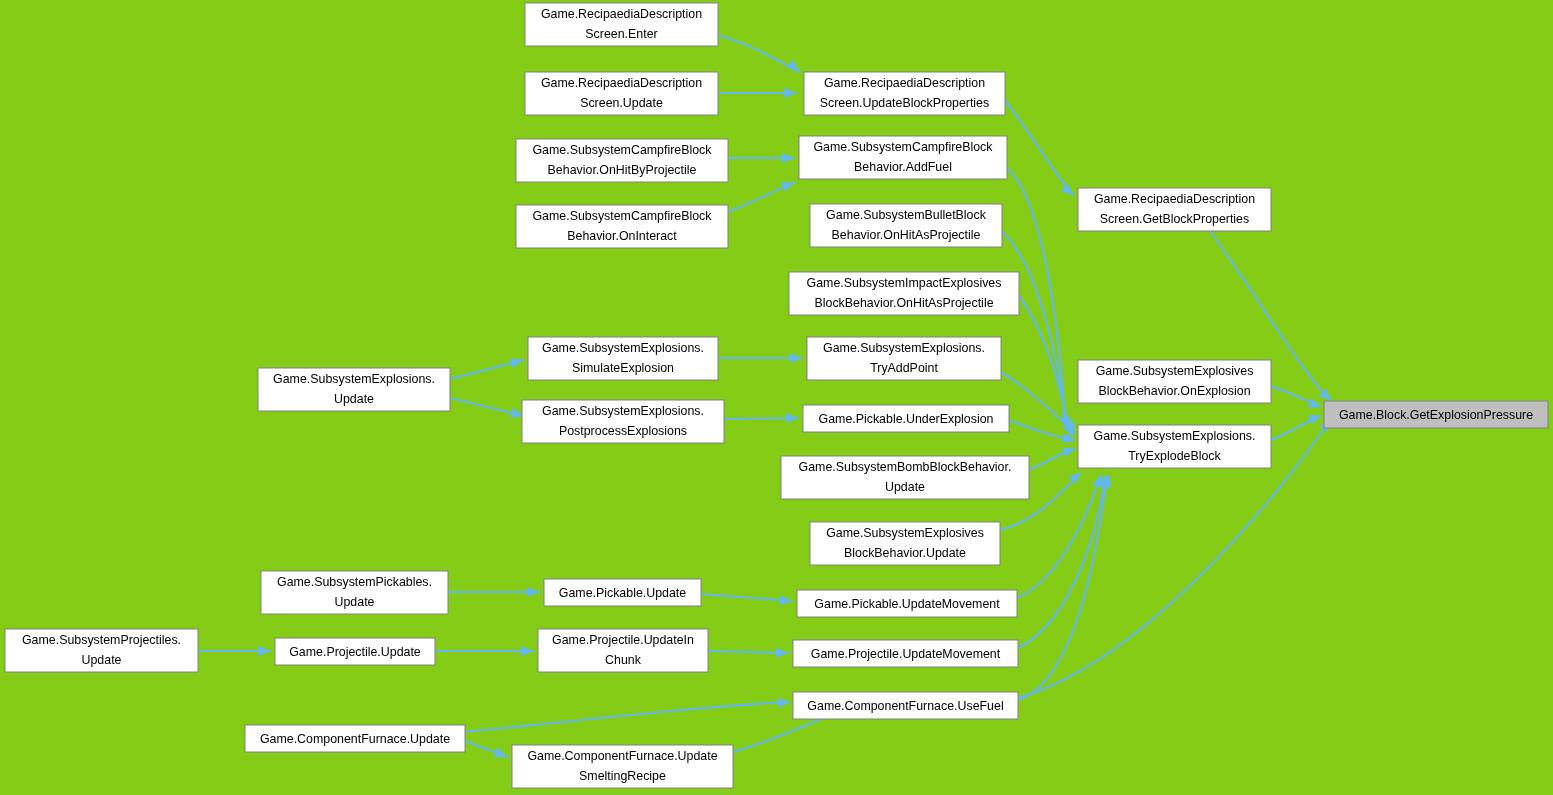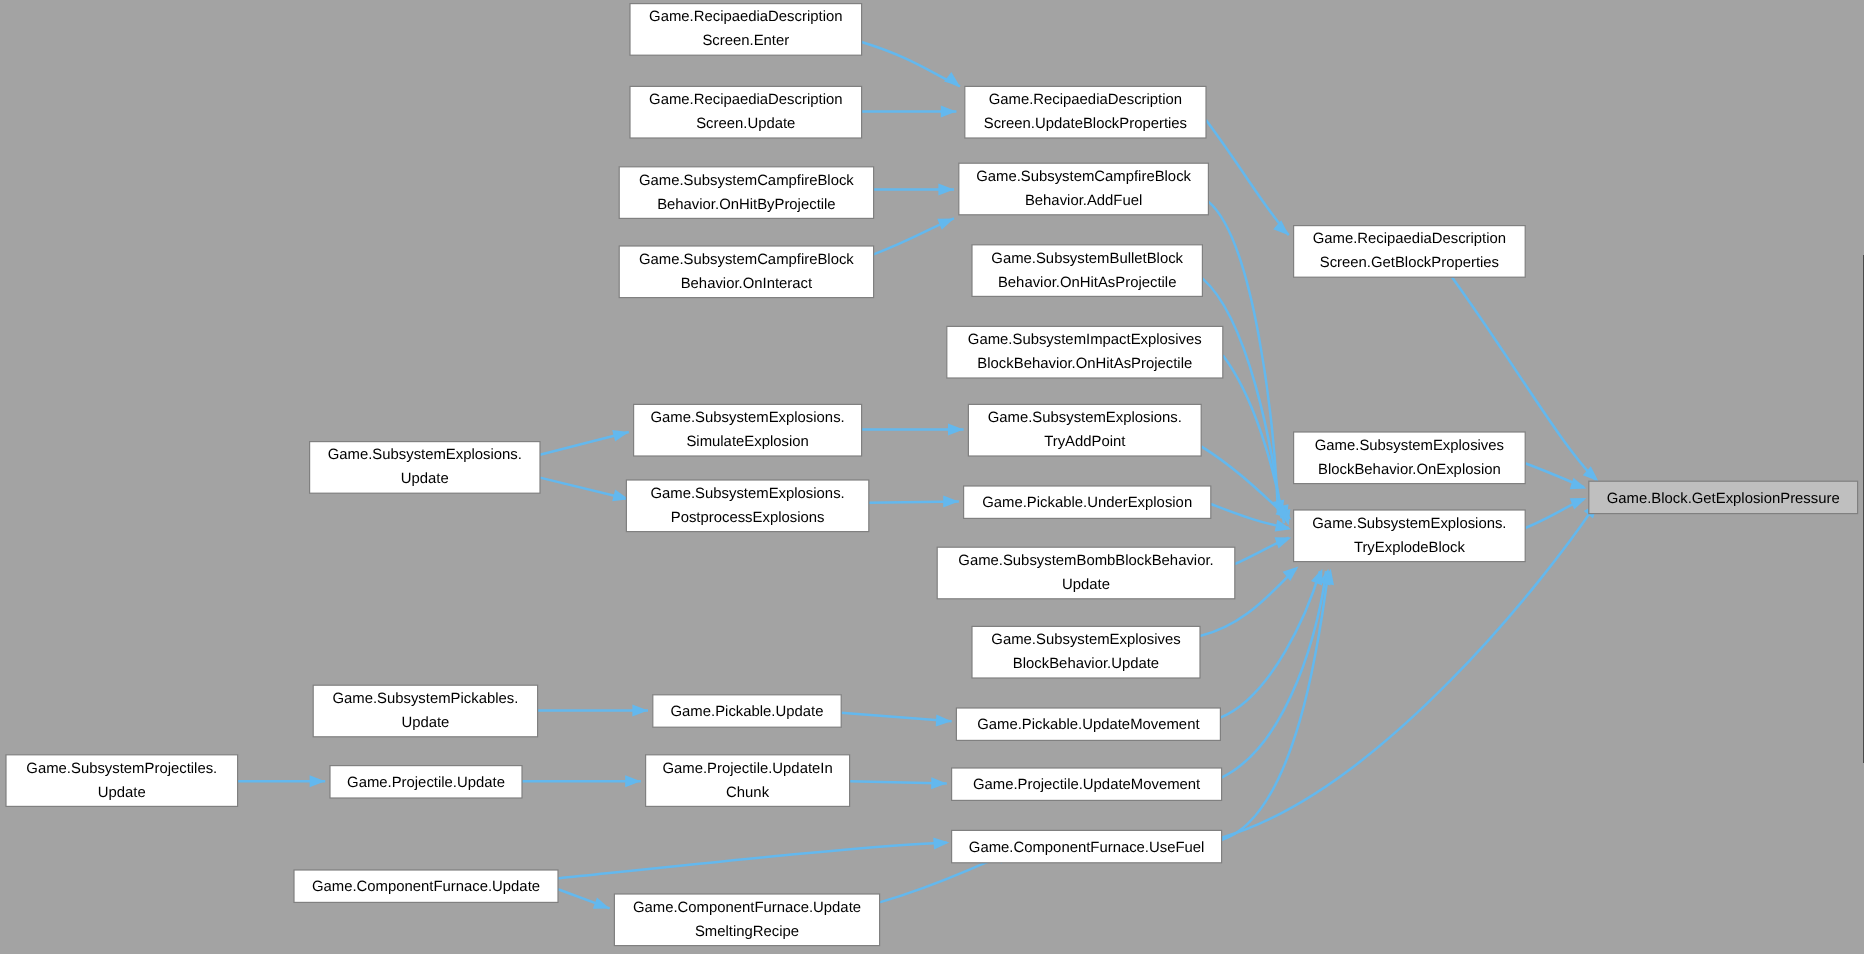--- a/index.html
+++ b/index.html
@@ -4,21 +4,21 @@
 <style>
   html, body {
     margin: 0;
     padding: 0;
     background: #000000;
   }
   #canvas-wrap {
     position: relative;
     width: 1553px;
     height: 795px;
-    background: #a3a3a3;
+    background: #84cc16;
     overflow: hidden;
   }
   svg#graph {
     position: absolute;
     left: 0;
     top: 0;
     width: 1553px;
     height: 795px;
     display: block;
   }

